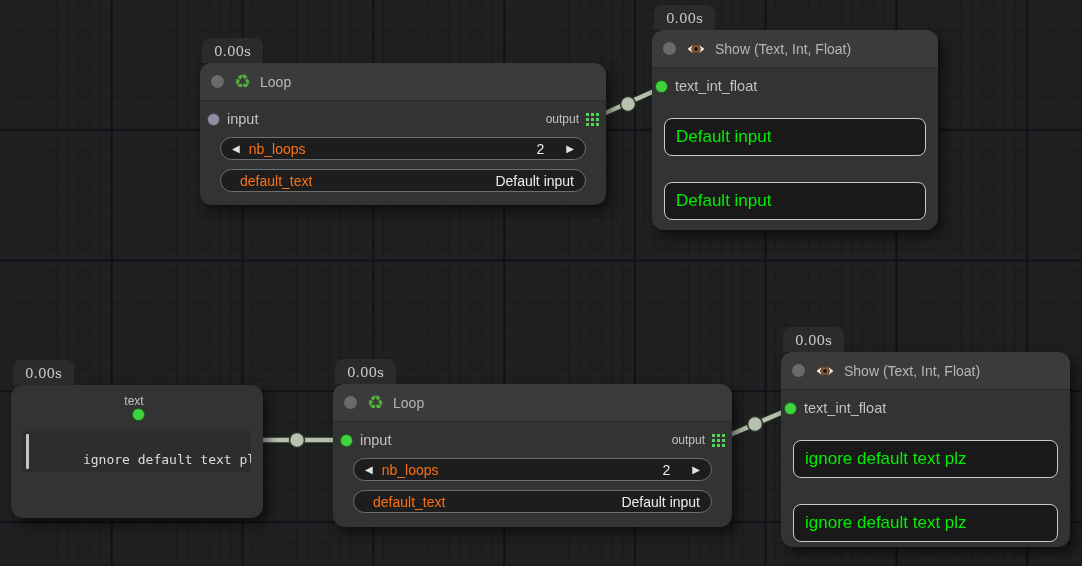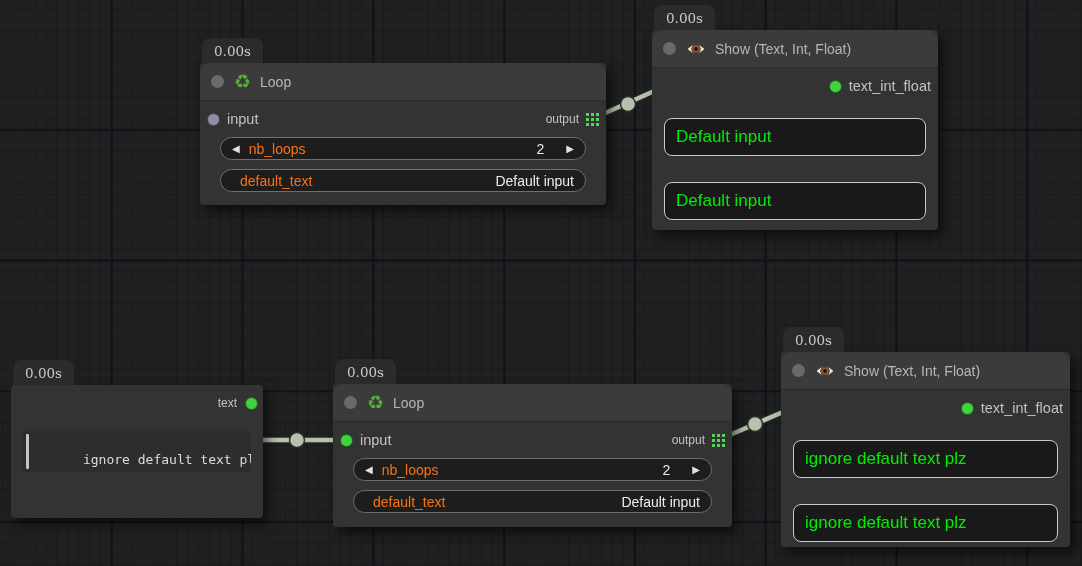--- a/index.html
+++ b/index.html
@@ -12,34 +12,34 @@
       linear-gradient(#191a1c 1px, transparent 1px),
       linear-gradient(90deg, #191a1c 1px, transparent 1px);
     background-size:130.8px 130.8px,130.8px 130.8px,10.9px 10.9px,10.9px 10.9px;
     background-position:-20px -2px,-20px -2px,-9px -2px,-9px -2px;
     font-family:"Liberation Sans",sans-serif;
   }
   .wires{position:absolute;left:0;top:0;z-index:1;}
   .wire-under{stroke:#24271f;stroke-width:7.5;stroke-linecap:round;}
   .wire-over{stroke:#b5c2ae;stroke-width:4.5;stroke-linecap:round;}
   .reroute{fill:#b5c2ae;stroke:#2c2f28;stroke-width:1.5;}
-  .node{position:absolute;background:#333334;border-radius:4px;z-index:2;
+  .node{position:absolute;background:#333334;border-radius:12px;z-index:2;
     box-shadow:5px 6px 12px rgba(0,0,0,.55);}
   .badge{position:absolute;top:-25px;left:2px;height:25px;background:#2b2b2c;
     border-radius:8px 8px 0 0;color:#c9c9c9;font-family:"DejaVu Serif",serif;
     font-size:13.5px;display:flex;align-items:center;padding:0 12px;}
   .header{height:37px;background:#3b3b3c;border-bottom:1px solid #2a2a2a;
     border-radius:12px 12px 0 0;display:flex;align-items:center;padding:0 11px;}
   .collapse-dot{width:13px;height:13px;border-radius:50%;background:#6a6a6a;flex:0 0 auto;}
   .node-icon{margin-left:10px;display:flex;align-items:center;line-height:1;}
   .recycle{font-size:19px;color:#53ae3c;}
   .title{margin-left:9px;font-size:14px;color:#b6b6b6;white-space:nowrap;}
   .io-row{height:36px;display:flex;align-items:center;padding:0 7px;}
-  .io-row.tight{padding-left:3px;justify-content:flex-end;}
-  .io-row.right{justify-content:flex-end;padding-right:5px;}
+  .io-row.tight{padding-left:3px;}
+  .io-row.right{justify-content:flex-end;padding-right:5px;flex-direction:column;}
   .port-dot{width:13px;height:13px;border-radius:50%;box-sizing:border-box;
     border:1px solid rgba(0,0,0,.5);flex:0 0 auto;}
   .port-dot.green{background:#3fd33f;}
   .port-dot.gray{background:#8f8fa3;}
   .io-label{font-size:14.5px;color:#c2c2c2;margin-left:7px;}
   .io-spacer{flex:1;}
   .out-label{font-size:12px;color:#c2c2c2;margin-right:7px;}
   .out-label.solo{margin-right:8px;}
   .grid-icon{display:block;flex:0 0 auto;}
   .widget{height:23px;margin:0 20px 9px;background:#1d1d1d;border:1px solid #6e6e6e;

